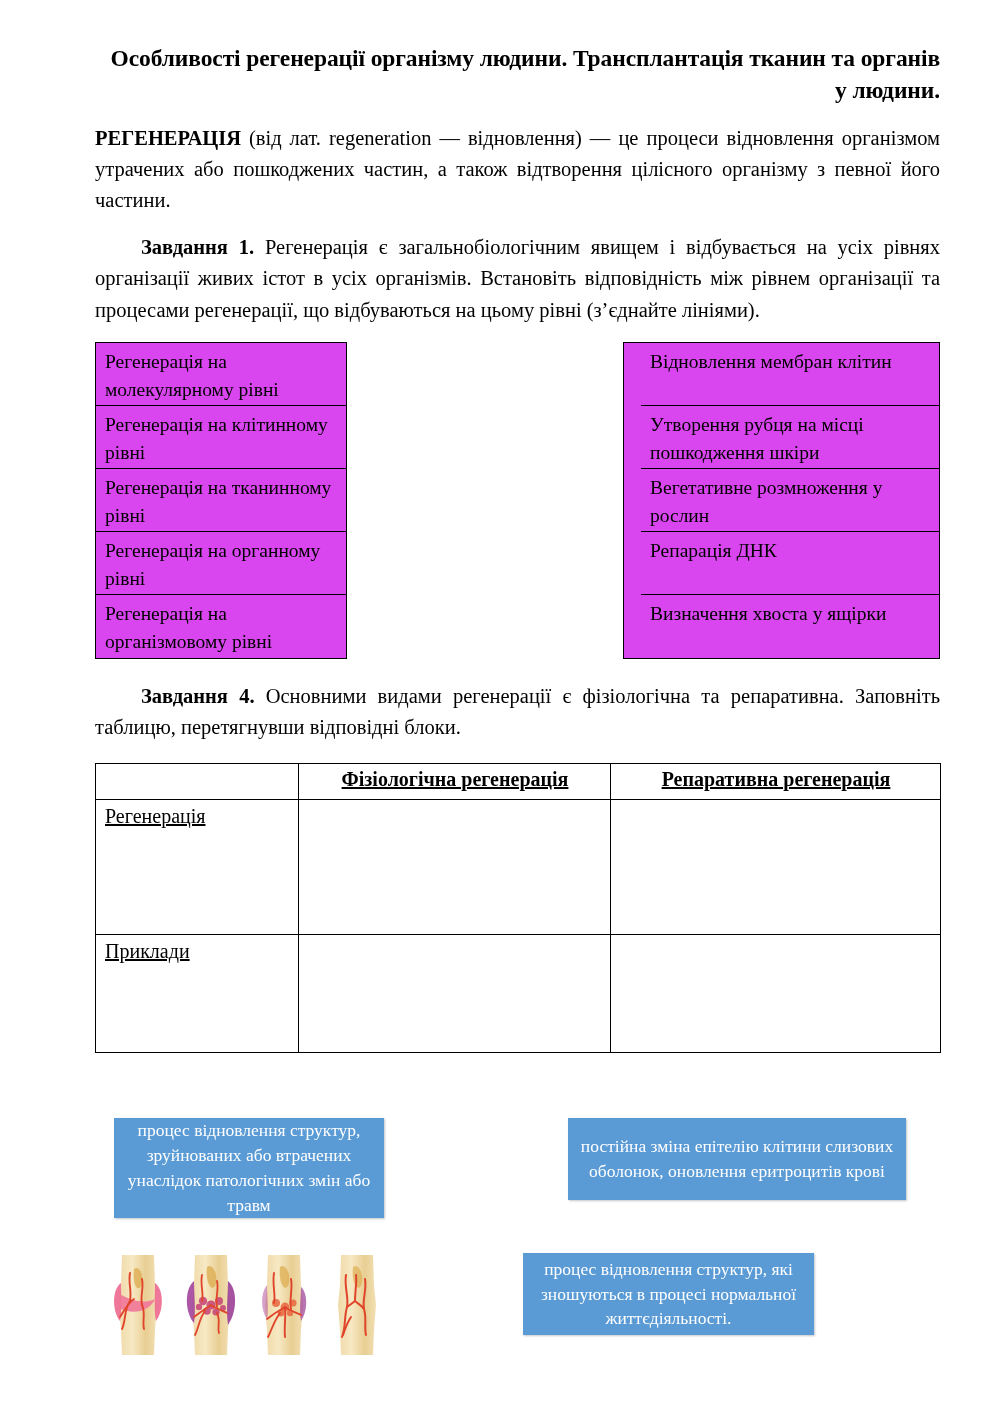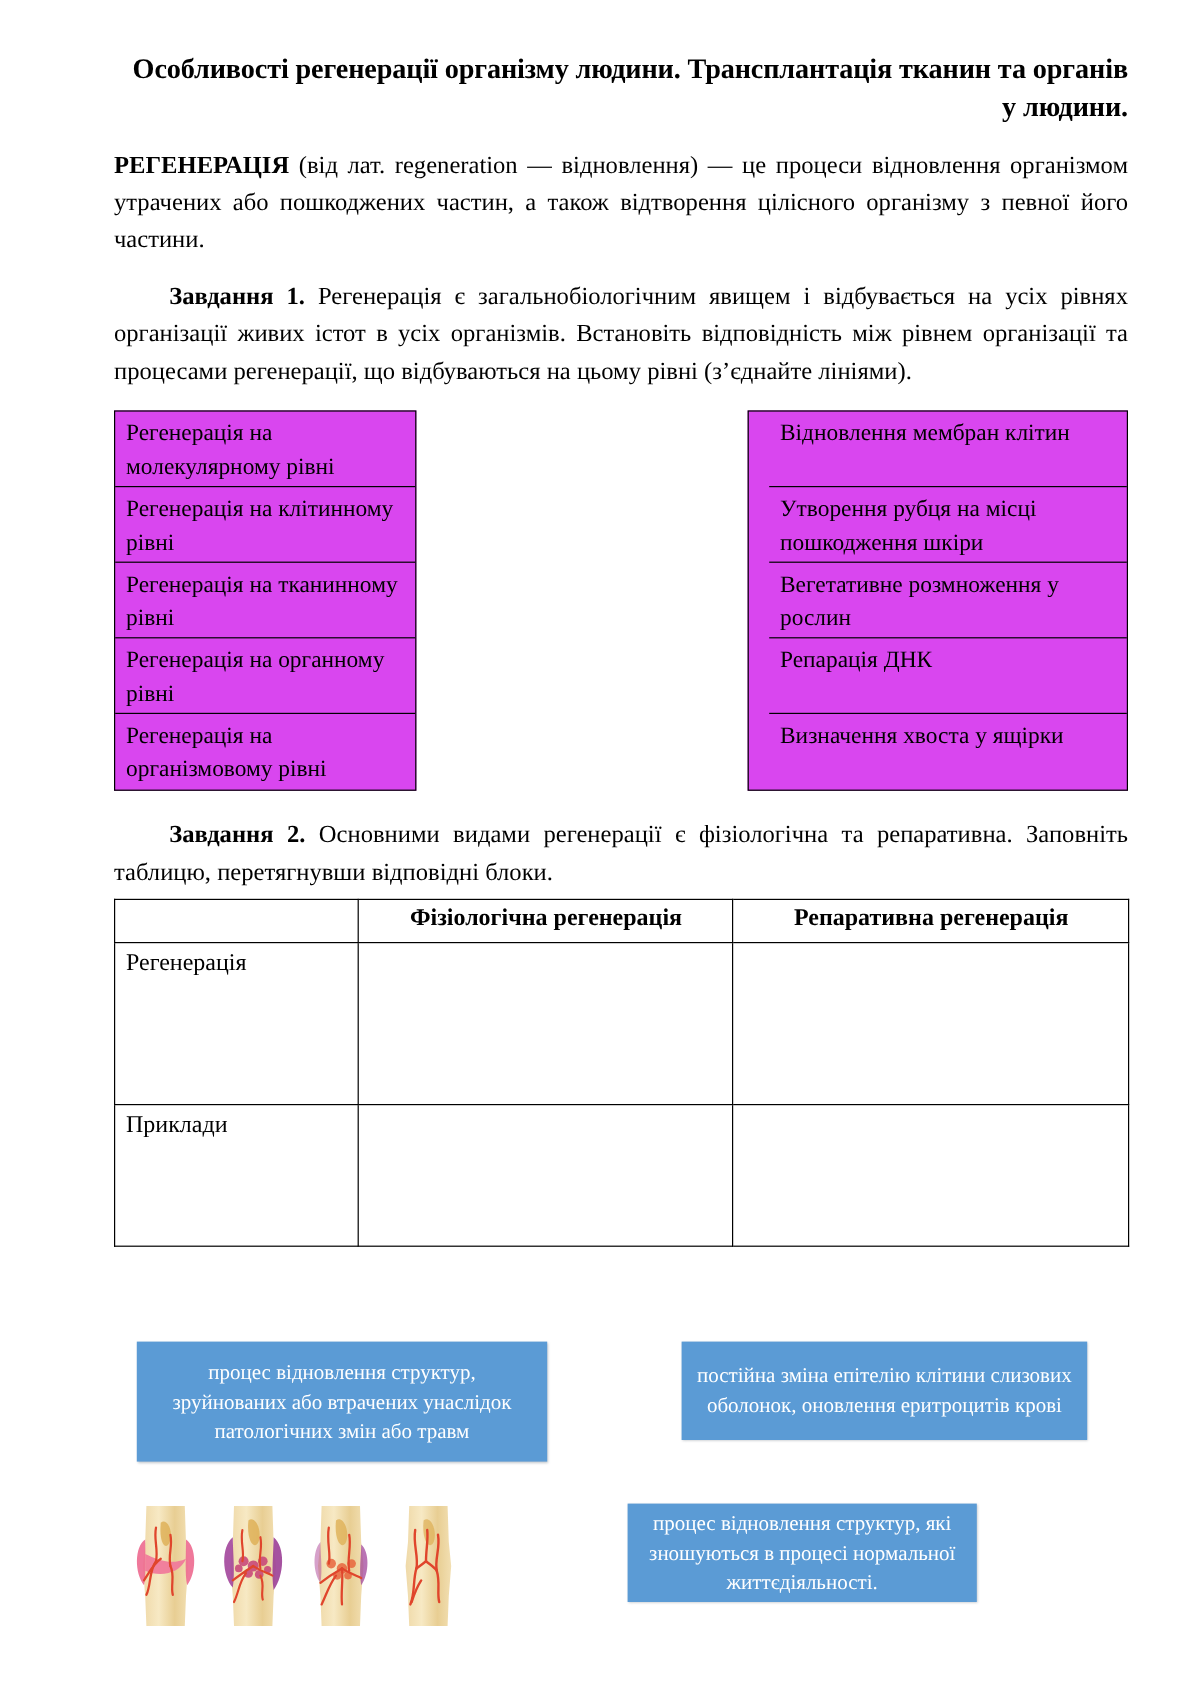--- a/index.html
+++ b/index.html
@@ -80,22 +80,23 @@
     padding: 5px 6px 0 9px;
     font-size: 19.5px;
     line-height: 1.46;
   }
   .match-cell:last-child { border-bottom: none; }
 
   
   .fill-table {
     border-collapse: collapse;
     width: 845px;
-    margin-top: 6px;
+    margin-top: 20px;
     table-layout: fixed;
+    text-decoration: underline;
   }
   .fill-table td, .fill-table th {
     border: 1.4px solid #000;
     box-sizing: border-box;
     vertical-align: top;
     padding: 5px 8px 0 9px;
     font-size: 20px;
     background: #fff;
   }
   .fill-table th {
@@ -126,21 +127,21 @@
     text-align: center;
     box-sizing: border-box;
     padding: 8px 10px;
     display: flex;
     align-items: center;
     justify-content: center;
     box-shadow: 1px 1px 2px rgba(120,130,140,0.45);
   }
   .drag-block span { display: block; width: 100%; }
 
-  #block-reparative  { left: 114px; top: 18px;  width: 342px; height: 100px; }
+  #block-reparative  { left: 114px; top: 18px;  width: 270px; height: 100px; }
   #block-physio-ex   { left: 568px; top: 18px;  width: 338px; height: 82px;  }
   #block-physio-def  { left: 523px; top: 153px; width: 291px; height: 82px;  }
 
   
   .bone-figure {
     position: absolute;
     left: 108px;
     top: 155px;
     width: 292px;
     height: 100px;
@@ -184,21 +185,21 @@
         <div class="match-cell">Утворення рубця на місці пошкодження шкіри</div>
         <div class="match-cell">Вегетативне розмноження у рослин</div>
         <div class="match-cell">Репарація ДНК</div>
         <div class="match-cell">Визначення хвоста у ящірки</div>
       </div>
 
     </div>
 
     <div class="spacer-lg"></div>
 
-    <p class="para indented"><span class="bold">Завдання 2.</span><span> Основними видами регенерації є фізіологічна та репаративна. Заповніть таблицю, перетягнувши відповідні блоки.</span></p>
+    <p class="para indented"><span class="bold">Завдання 4.</span><span> Основними видами регенерації є фізіологічна та репаративна. Заповніть таблицю, перетягнувши відповідні блоки.</span></p>
 
     <table class="fill-table">
       <colgroup>
         <col class="col-label">
           <col class="col-phys">
           <col class="col-repar">
       </colgroup>
       <thead>
         <tr>
           <th></th>

